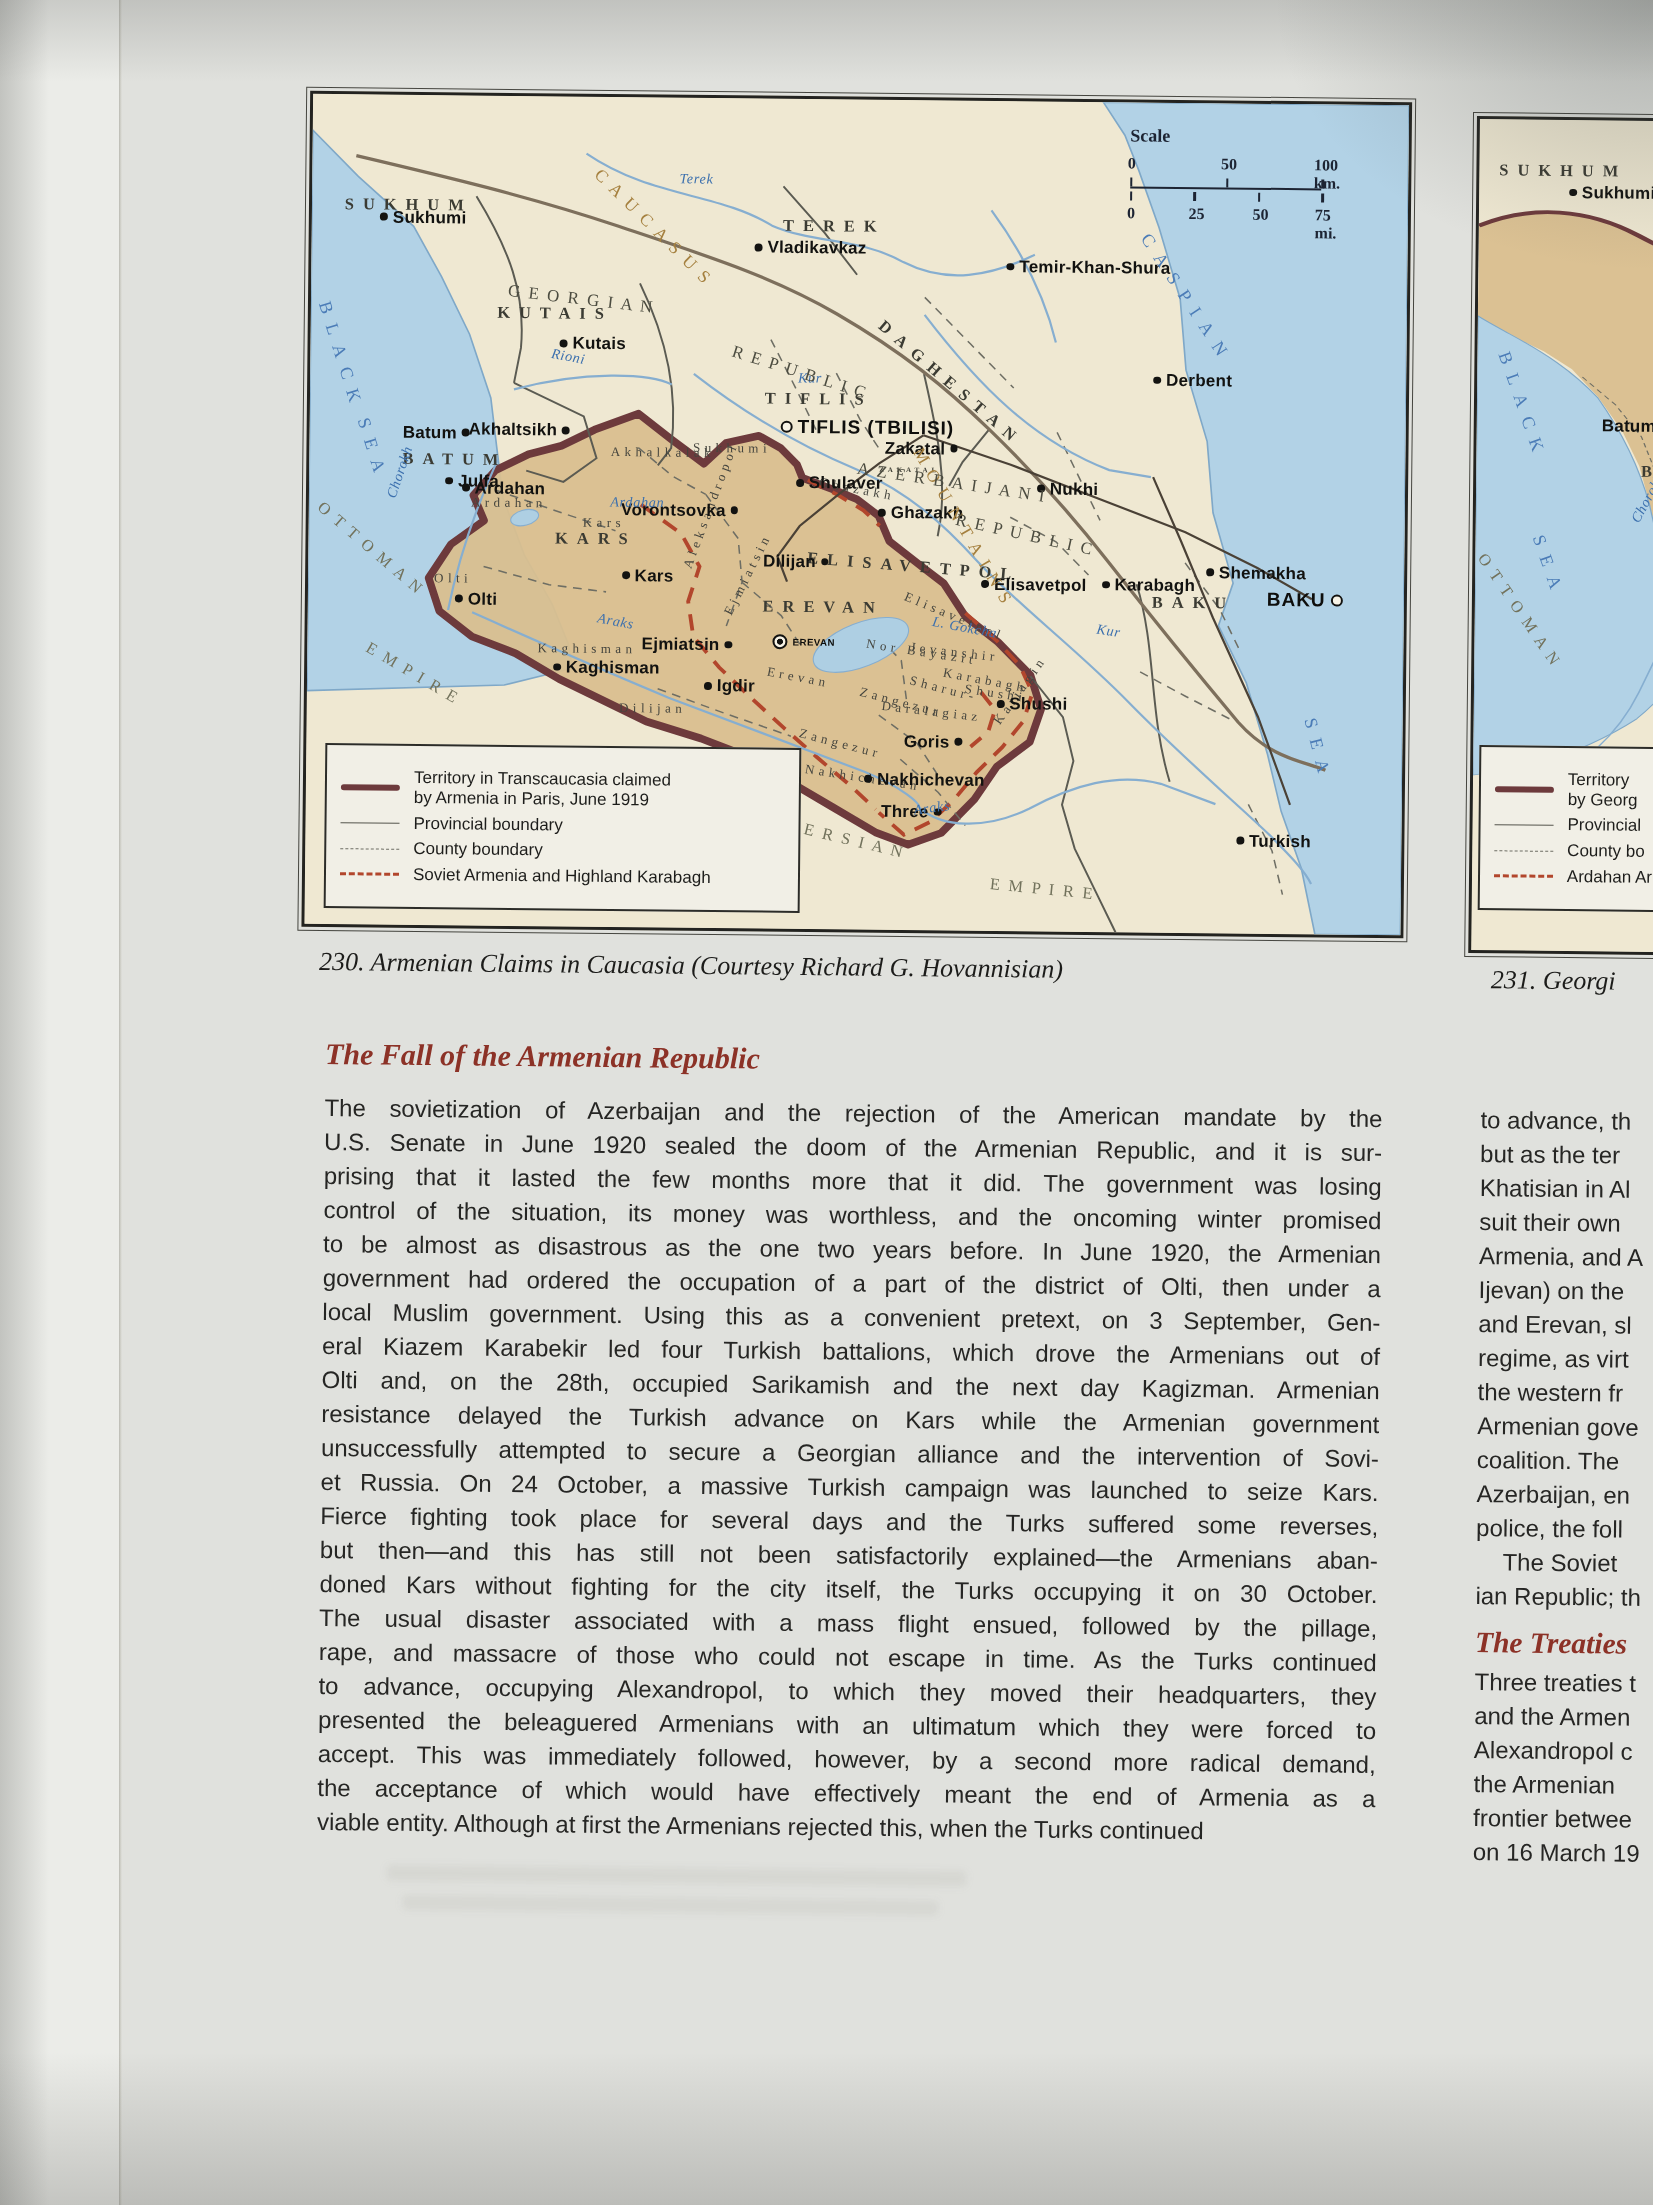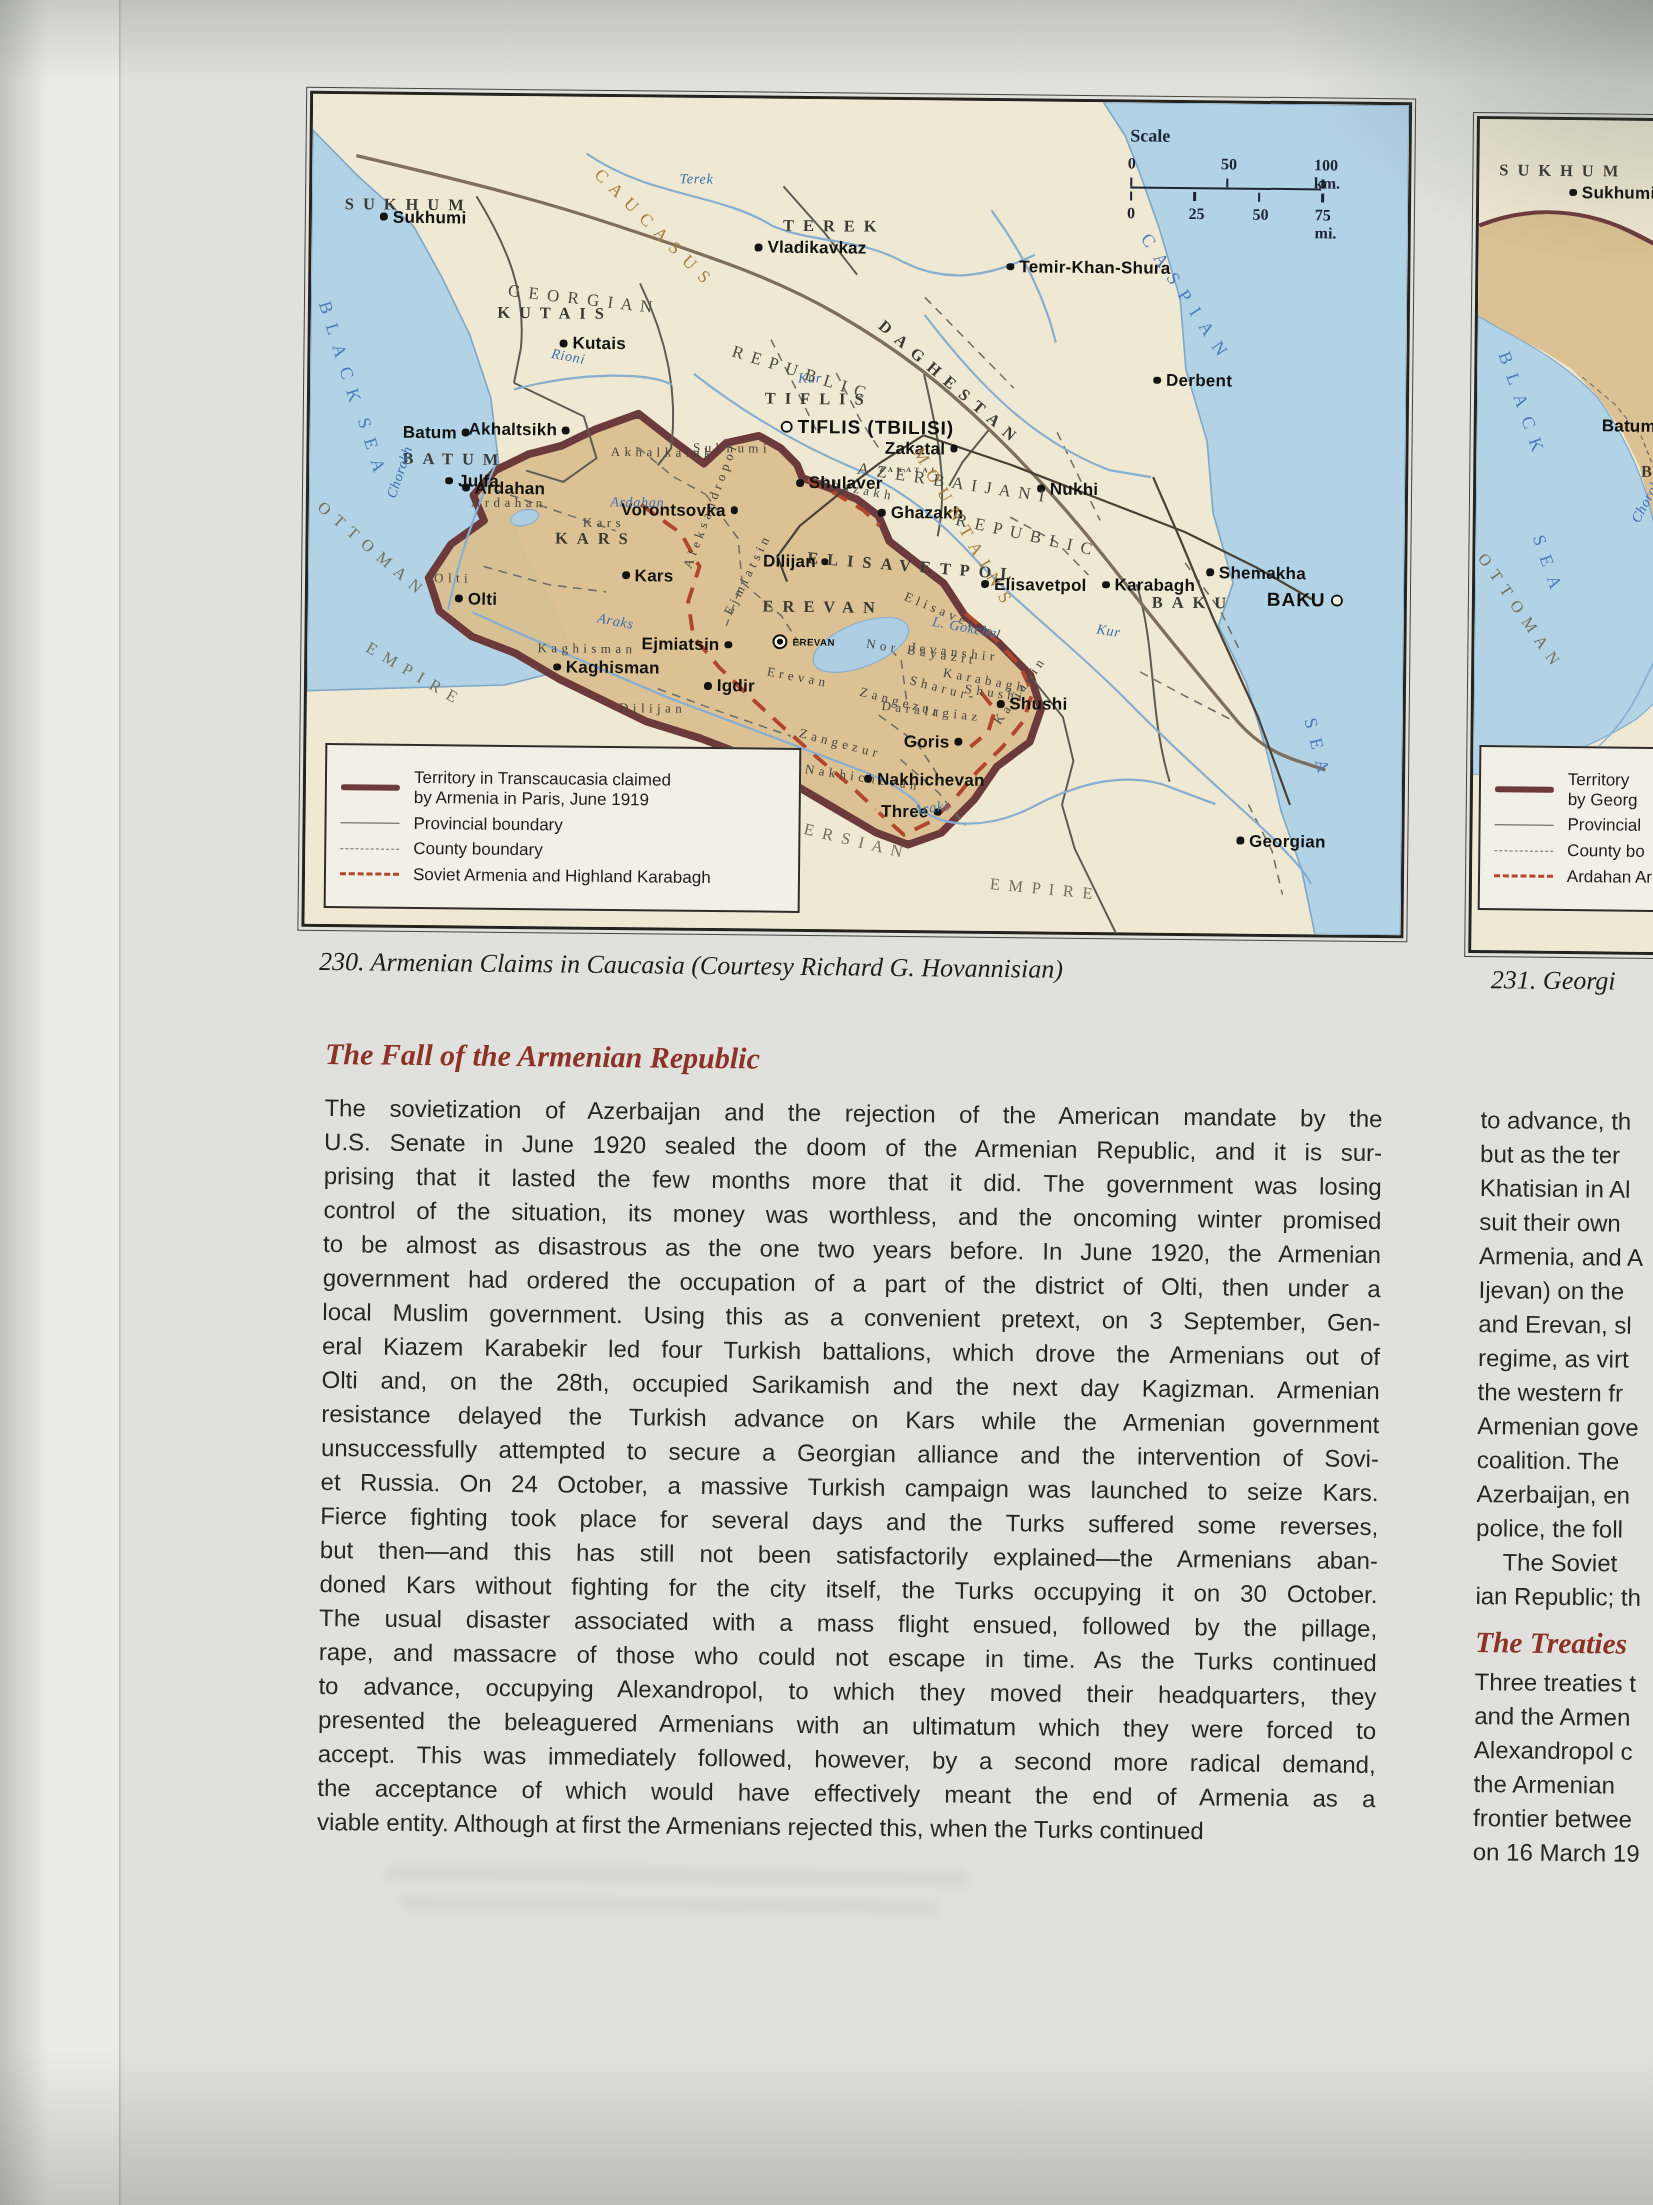--- a/index.html
+++ b/index.html
@@ -214,21 +214,21 @@
             <span class="lbl city" style="left: 81.5%; top: 56.6%; transform: translateY(-50%);"><i class="mk mk-d"></i><span>Shemakha</span></span>
             <span class="lbl citycap" style="left: 87.5%; top: 59.8%; transform: translateY(-50%);"><span>BAKU</span><i class="mk mk-r"></i></span>
             <span class="lbl citycap" style="left: 42%; top: 65.5%; transform: translateY(-50%); font-size: 110%;"><i class="mk mk-b"></i><span>EREVAN</span></span>
             <span class="lbl city" style="left: 30.5%; top: 65.9%; transform: translateY(-50%);"><span>Ejmiatsin</span><i class="mk mk-d"></i></span>
             <span class="lbl city" style="left: 22%; top: 68.8%; transform: translateY(-50%);"><i class="mk mk-d"></i><span>Kaghisman</span></span>
             <span class="lbl city" style="left: 35.8%; top: 70.9%; transform: translateY(-50%);"><i class="mk mk-d"></i><span>Igdir</span></span>
             <span class="lbl city" style="left: 54.5%; top: 77.3%; transform: translateY(-50%);"><span>Goris</span><i class="mk mk-d"></i></span>
             <span class="lbl city" style="left: 62.5%; top: 72.7%; transform: translateY(-50%);"><i class="mk mk-d"></i><span>Shushi</span></span>
             <span class="lbl city" style="left: 50.5%; top: 81.9%; transform: translateY(-50%);"><i class="mk mk-d"></i><span>Nakhichevan</span></span>
             <span class="lbl city" style="left: 52.5%; top: 85.8%; transform: translateY(-50%);"><span>Three</span><i class="mk mk-d"></i></span>
-            <span class="lbl city" style="left: 84.5%; top: 88.9%; transform: translateY(-50%);"><i class="mk mk-d"></i><span>Georgian</span></span>
+            <span class="lbl city" style="left: 84.5%; top: 88.9%; transform: translateY(-50%);"><i class="mk mk-d"></i><span>Turkish</span></span>
             <span class="lbl sea" style="left: 1.2%; top: 25%; transform: translateY(-50%) rotate(72deg);"><span>BLACK</span></span>
             <span class="lbl sea" style="left: 4.8%; top: 39%; transform: translateY(-50%) rotate(72deg);"><span>SEA</span></span>
             <span class="lbl sea" style="left: 76%; top: 16%; transform: translateY(-50%) rotate(56deg);"><span>CASPIAN</span></span>
             <span class="lbl sea" style="left: 91.5%; top: 74%; transform: translateY(-50%) rotate(75deg);"><span>SEA</span></span>
             <span class="lbl river" style="left: 33.5%; top: 9.8%; transform: translateY(-50%);"><span>Terek</span></span>
             <span class="lbl river" style="left: 44.5%; top: 33.6%; transform: translateY(-50%);"><span>Kur</span></span>
             <span class="lbl river" style="left: 72%; top: 63.5%; transform: translateY(-50%) rotate(8deg);"><span>Kur</span></span>
             <span class="lbl river" style="left: 22%; top: 31%; transform: translateY(-50%) rotate(10deg);"><span>Rioni</span></span>
             <span class="lbl river" style="left: 26.5%; top: 62.8%; transform: translateY(-50%) rotate(10deg);"><span>Araks</span></span>
             <span class="lbl river" style="left: 55.5%; top: 85.5%; transform: translateY(-50%) rotate(-8deg);"><span>Araks</span></span>

